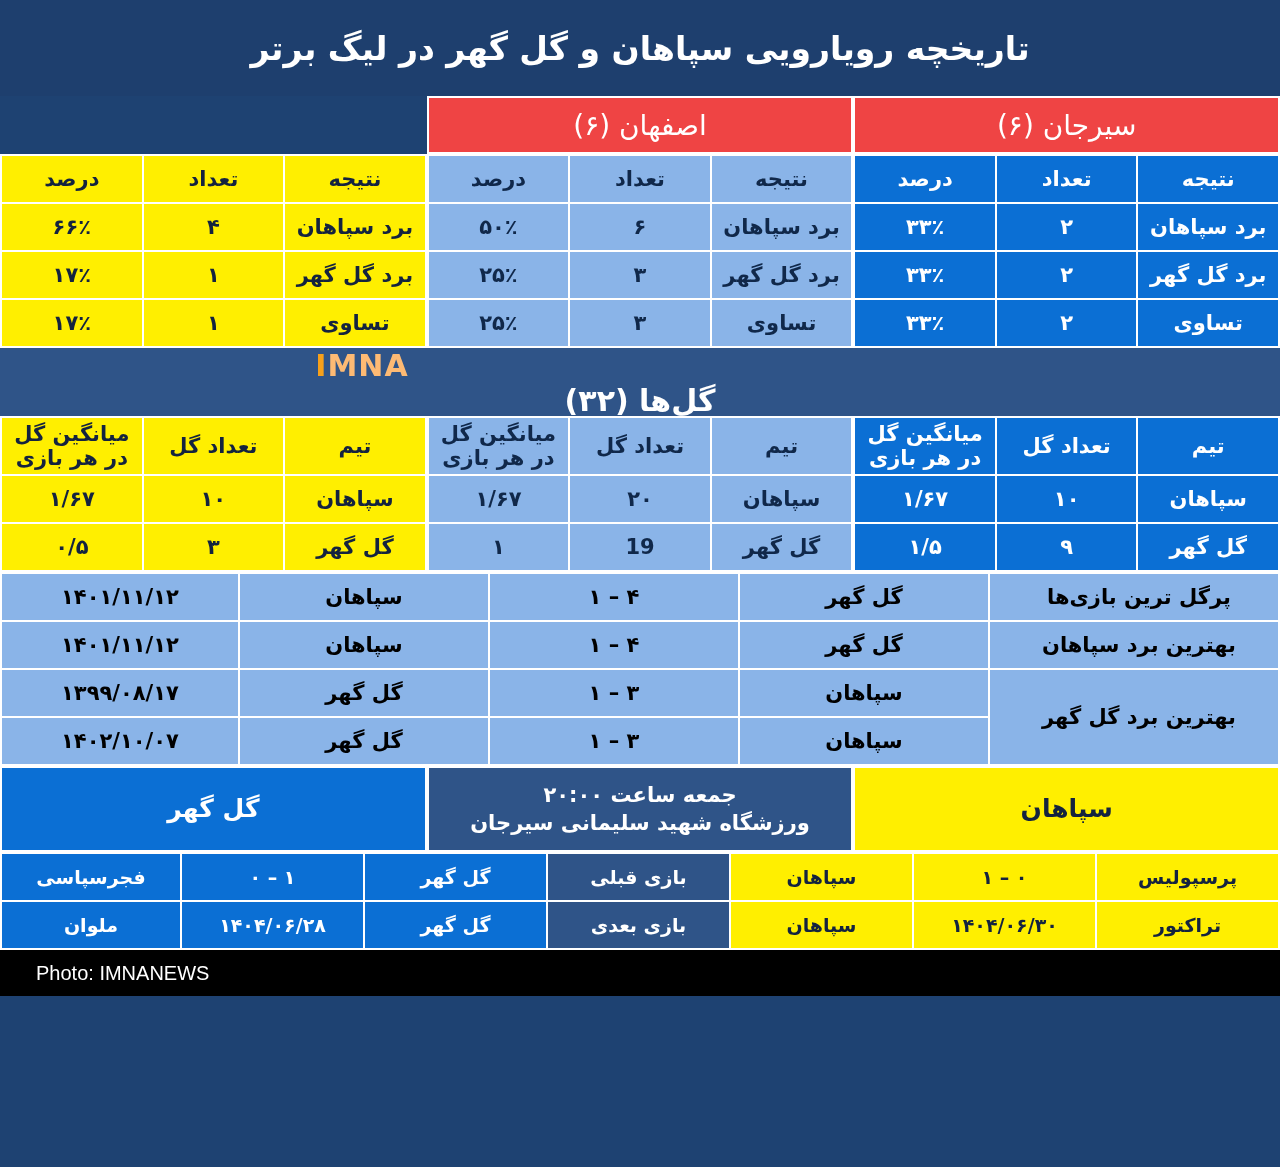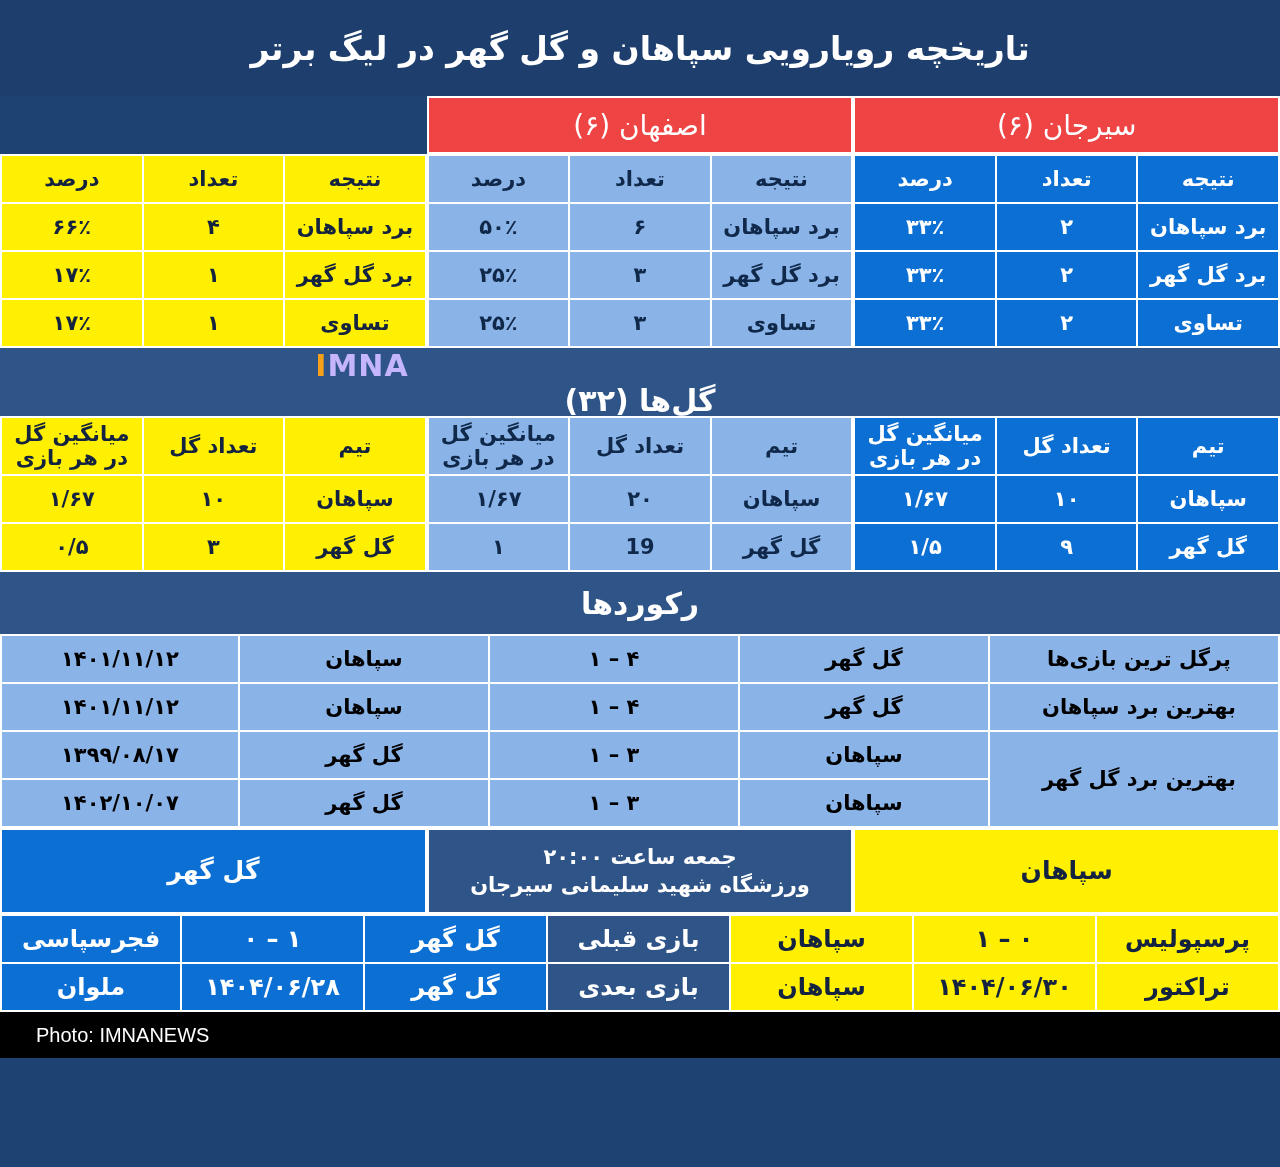--- a/index.html
+++ b/index.html
@@ -93,21 +93,21 @@
   .band .logo {
     grid-column: 3;
     text-align: right;
     padding-right: 18px;
     direction: ltr;
     font-size: 30px;
     font-weight: bold;
     letter-spacing: 1px;
   }
   .logo .i { color: #f6a01a; }
-  .logo .mna { color: #c4b5fd; }
+  .logo .mna { color: #fdba74; }
 
   
   .records-title {
     height: 62px;
     display: flex; align-items: center; justify-content: center;
     font-size: 30px; font-weight: bold;
     background: #2f5488;
   }
   table.records {
     width: 100%;
@@ -145,21 +145,21 @@
   .match .away { background: #0b6fd4; color: #ffffff; }
 
   table.fixtures {
     width: 100%;
     border-collapse: collapse;
     table-layout: fixed;
   }
   table.fixtures td {
     border: 2px solid #ffffff;
     height: 48px;
-    font-size: 24px;
+    font-size: 19px;
     font-weight: bold;
     text-align: center;
     padding: 2px;
   }
   td.fy { background: #ffef00; color: #14233f; }
   td.fm { background: #2f5488; color: #ffffff; }
   td.fb { background: #0b6fd4; color: #ffffff; }
 
   .footer {
     height: 46px;
@@ -328,21 +328,20 @@
       </tr>
       <tr>
         <td>گل گهر</td>
         <td>۳</td>
         <td>۰/۵</td>
       </tr>
     </tbody>
       </table>
   </div>
 
-  <div class="records-title">رکوردها</div>
   <table class="records">
     <colgroup>
       <col style="width:290px">
       <col style="width:250px">
       <col style="width:250px">
       <col style="width:250px">
       <col>
     </colgroup>
     <tbody>
         <tr>

